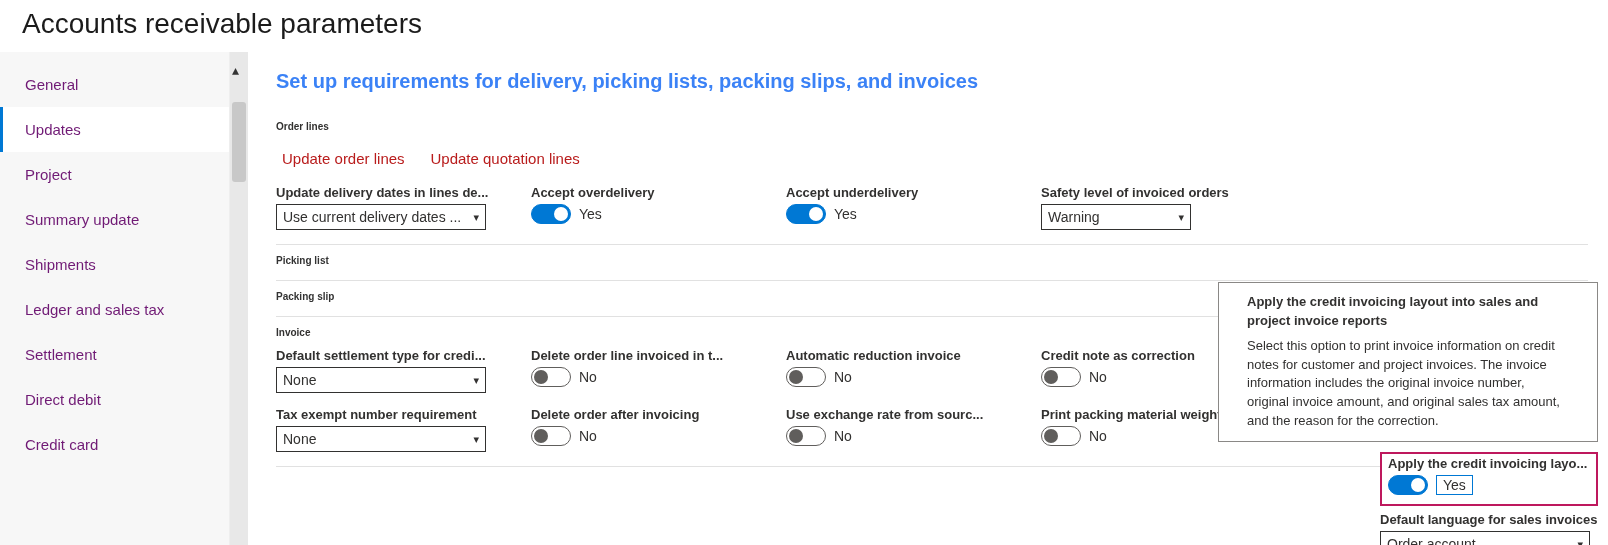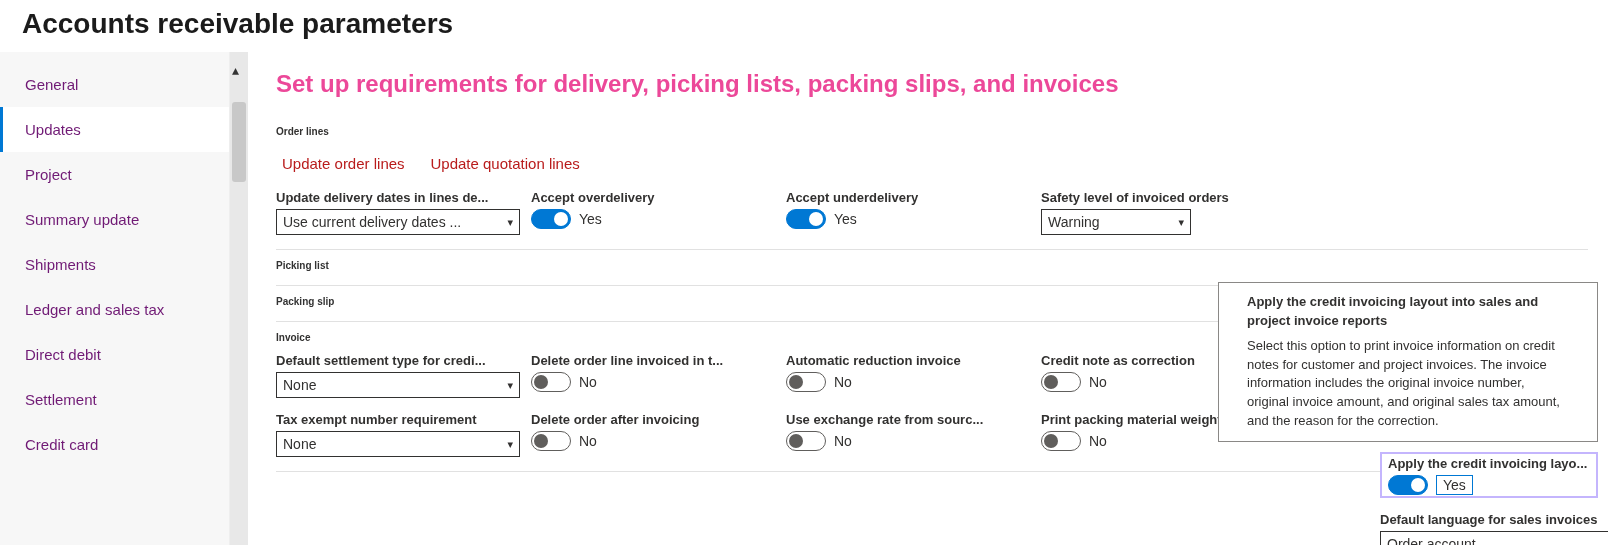--- a/index.html
+++ b/index.html
@@ -1,68 +1,68 @@
 <!DOCTYPE html>
 <html><head>
 <meta charset="utf-8">
 <style>
   * { box-sizing: border-box; margin: 0; padding: 0; font-family: "Segoe UI", Arial, sans-serif; }
   body { background: #fff; color: #323130; font-size: 14px; width: 1608px; }
-  .page-title { font-size: 28px; font-weight: 700; padding: 8px 8px 12px 22px; color: #1b1b1b; }
+  .page-title { font-size: 28px; font-weight: 400; padding: 8px 8px 12px 22px; color: #1b1b1b; }
   .layout { display: flex; }
   .sidebar { width: 230px; background: #f7f7f7; padding-top: 10px; border-right: 1px solid #eee; min-height: 500px; }
   .sidebar-item { padding: 14px 22px; font-size: 15px; color: #701a75; cursor: pointer; border-left: 3px solid transparent; }
   .sidebar-item.active { background: #fff; border-left: 3px solid #0078d4; font-weight: 400; }
   .scroll-area { width: 18px; background: #e8e8e8; position: relative; }
   .scroll-thumb { position: absolute; top: 50px; left: 2px; width: 14px; height: 80px; background: #c8c8c8; border-radius: 3px; }
   .collapse-chevron { position:absolute; top:10px; left:2px; font-size:14px; color:#333; }
   .main { flex: 1; padding: 18px 20px 20px 28px; position: relative; }
-  .section-title { font-size: 24px; font-weight: 600; color: #ec4899; margin-bottom: 18px; }
+  .section-title { font-size: 20px; font-weight: 600; color: #3b82f6; margin-bottom: 18px; }
   .group-title { font-size: 10px; font-weight: 600; padding: 10px 0; border-top: 1px solid #e1e1e1; margin-top: 4px; }
   .group-title.first { border-top: none; margin-top: 0; }
   .group-title.collapsed { color: #333; }
   .links-row { margin: 8px 0 18px 6px; }
   .link { color: #b91c1c; font-size: 15px; margin-right: 22px; cursor: pointer; }
   .field-row { display: flex; flex-wrap: wrap; gap: 0; margin-bottom: 14px; }
   .field { width: 255px; margin-right: 0; }
   .field-label { font-size: 13px; font-weight: 600; color: #323130; margin-bottom: 4px; white-space: nowrap; overflow: hidden; text-overflow: ellipsis; max-width: 220px; }
-  .select { display:inline-flex; align-items:center; justify-content:space-between; width: 244px; height: 26px; border: 1px solid #323130; padding: 0 6px; font-size: 14px; background:#fff; cursor:pointer; }
+  .select { display:inline-flex; align-items:center; justify-content:space-between; width: 210px; height: 26px; border: 1px solid #323130; padding: 0 6px; font-size: 14px; background:#fff; cursor:pointer; }
   .select.small { width: 150px; }
   .select-text { white-space: nowrap; overflow: hidden; text-overflow: ellipsis; }
   .chev { font-size: 11px; color:#323130; }
   .toggle-wrap { display:flex; align-items:center; gap:8px; }
   .toggle { width: 40px; height: 20px; border-radius: 10px; position: relative; cursor:pointer; border:1px solid #605e5c; background:#fff; }
   .toggle .knob { position:absolute; top:2px; left:2px; width:14px; height:14px; border-radius:50%; background:#605e5c; transition:left .1s; }
   .toggle.on { background:#0078d4; border-color:#0078d4; }
   .toggle.on .knob { left:22px; background:#fff; }
   .toggle-label { font-size: 14px; }
   .hr-bottom { border-top:1px solid #e1e1e1; margin-top:6px; }
   .tooltip-box { position:absolute; top:230px; right:10px; width:380px; border:1px solid #8a8886; background:#fff; padding:10px 28px; font-size:13px; line-height:1.45; color:#323130; z-index:10;margin-left:40px; }
   .tooltip-box .tt-title { font-weight:600; margin-bottom:6px; }
-  .highlight-field { position:absolute; top:400px; right:10px; width:218px; height:46px; border:2px solid #c4b5fd; padding:2px 6px 4px 6px; background:#fff; }
+  .highlight-field { position:absolute; top:400px; right:10px; width:218px; height:54px; border:2px solid #be185d; padding:2px 6px 4px 6px; background:#fff; }
   .highlight-field .field-label { max-width:200px; }
   .highlight-field .toggle-wrap { margin-top:2px; }
   .highlight-field .toggle-label-box { border:1px solid #0078d4; padding:1px 6px; font-size:14px; }
   .default-lang { position:absolute; top:460px; right:10px; width:218px; }
 </style>
 </head>
 <body>
 
 <div class="page-title">Accounts receivable parameters</div>
 
 <div class="layout">
   <div class="sidebar">
     <div class="sidebar-item">General</div>
     <div class="sidebar-item active">Updates</div>
     <div class="sidebar-item">Project</div>
     <div class="sidebar-item">Summary update</div>
     <div class="sidebar-item">Shipments</div>
     <div class="sidebar-item">Ledger and sales tax</div>
+    <div class="sidebar-item">Settlement</div>
     <div class="sidebar-item">Direct debit</div>
-    <div class="sidebar-item">Settlement</div>
     <div class="sidebar-item">Credit card</div>
   </div>
 
   <div class="scroll-area">
     <span class="collapse-chevron">▴</span>
     <div class="scroll-thumb"></div>
   </div>
 
   <div class="main">
     <div class="section-title">Set up requirements for delivery, picking lists, packing slips, and invoices</div>

